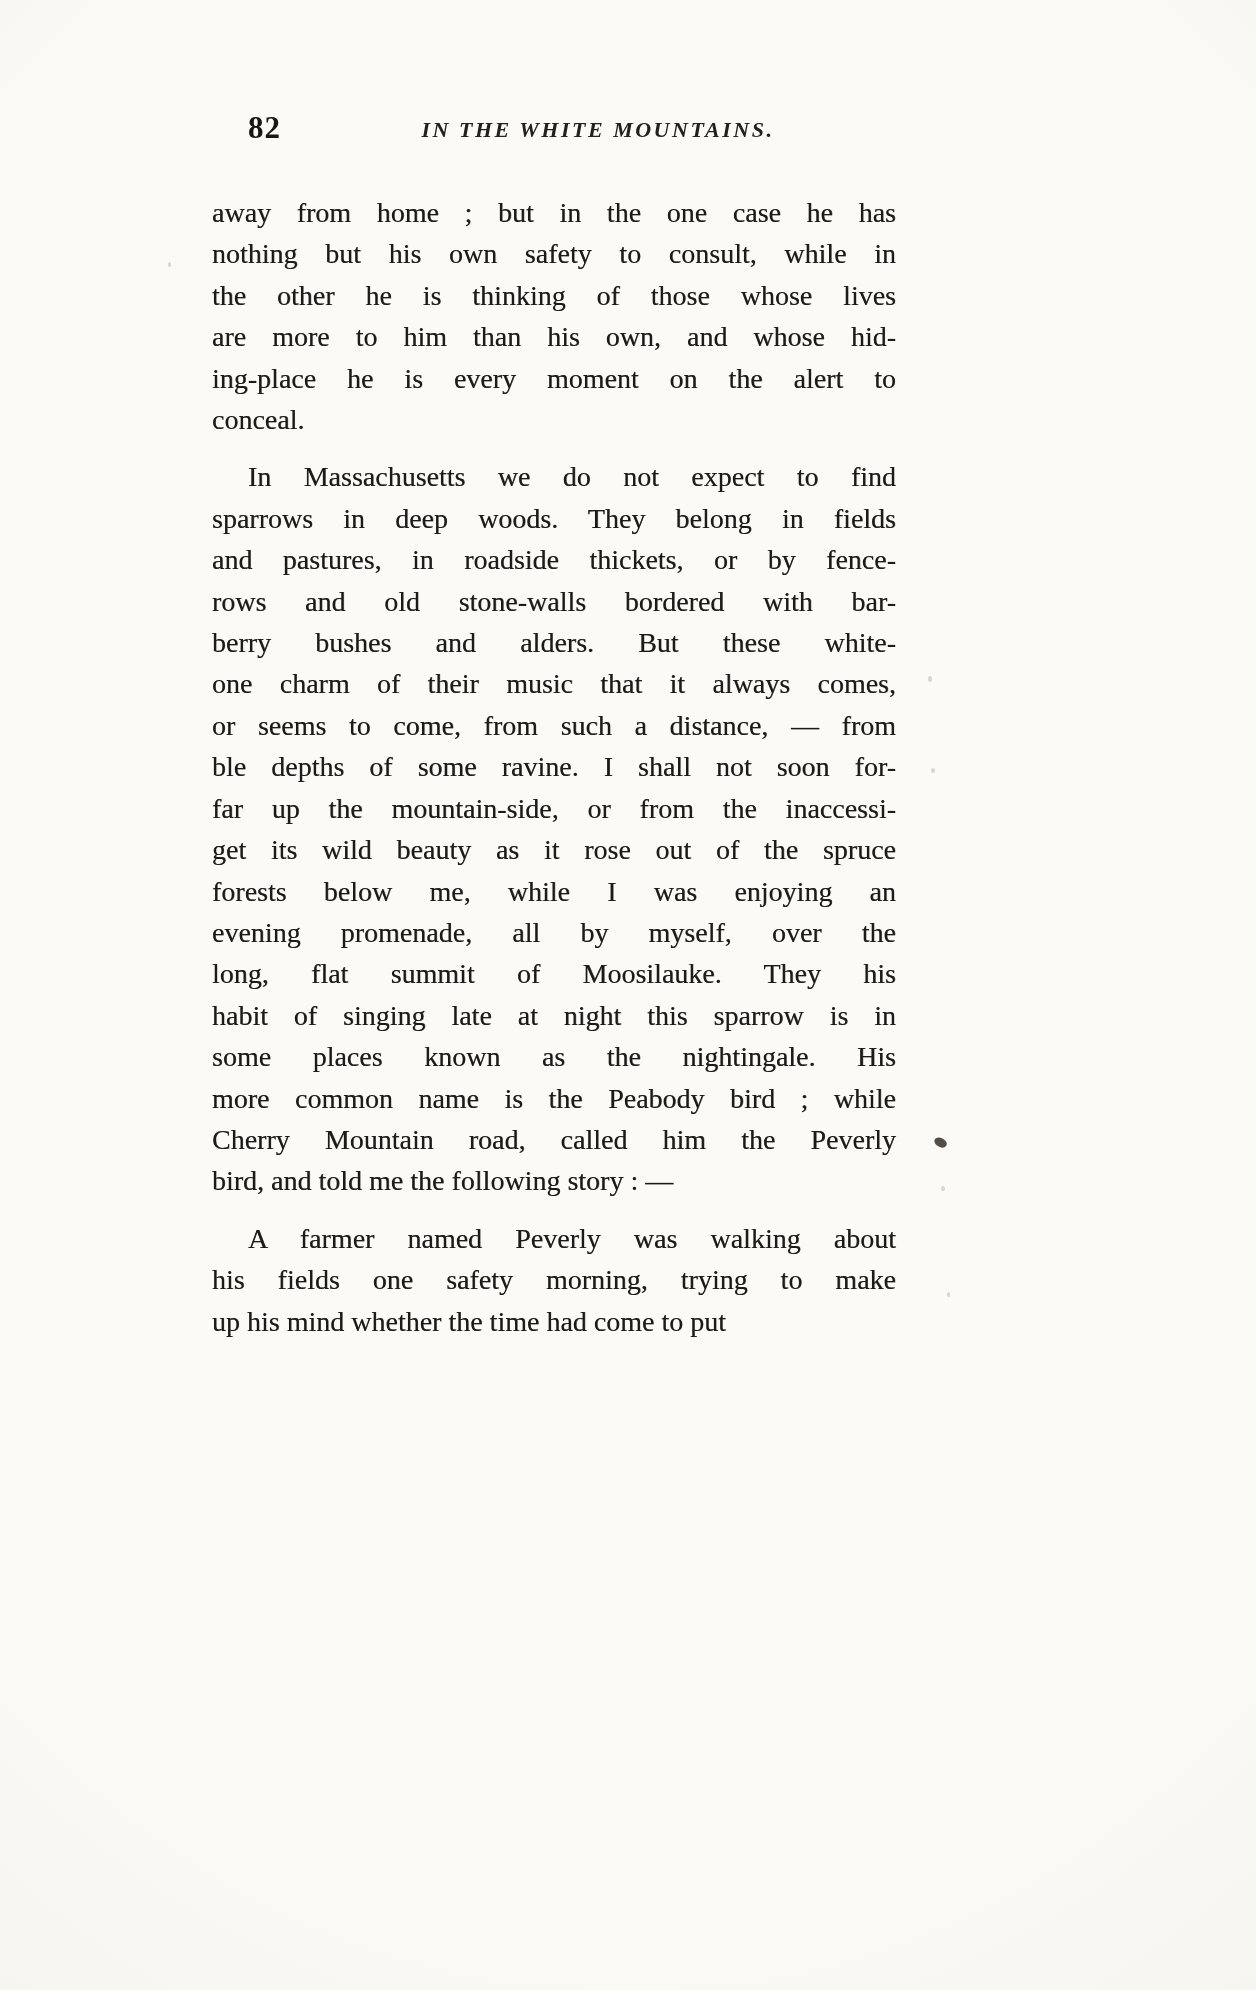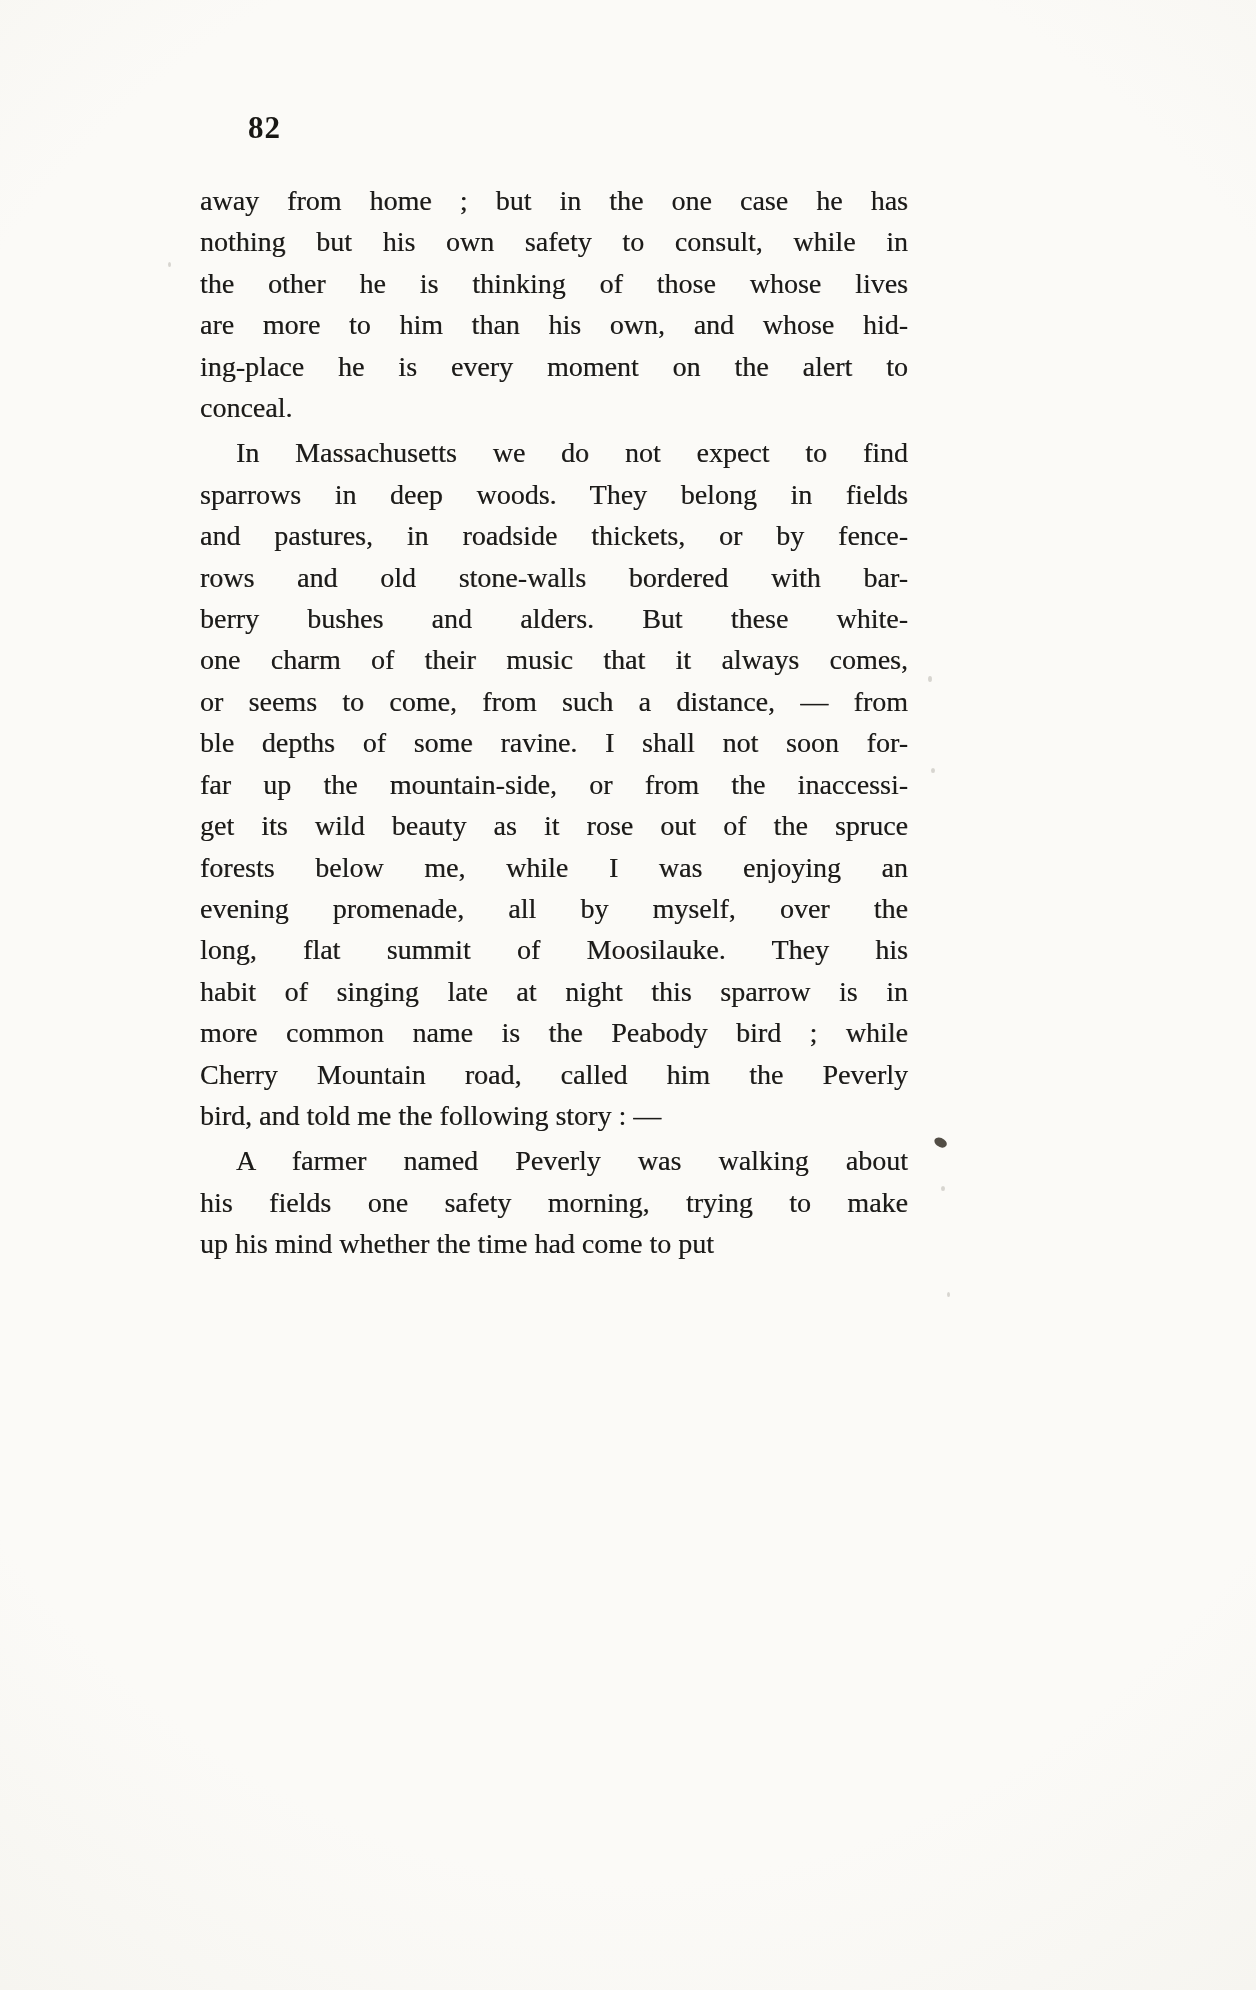--- a/index.html
+++ b/index.html
@@ -47,21 +47,21 @@
     letter-spacing: 2.5px;
     color: #23211d;
     white-space: nowrap;
   }
   .text-block {
     position: absolute;
     top: 176px;
     left: 196px;
     width: 716px;
   }
-  .paragraph { margin: 4px; }
+  .paragraph { margin: 16px; }
   .line {
     font-size: 28px;
     line-height: 41.4px;
     text-align: justify;
     text-align-last: justify;
     color: #1c1b19;
     text-shadow: 0.35px 0 0 rgba(20,18,15,0.55);
     white-space: normal;
   }
   .line.last {
@@ -94,20 +94,21 @@
   .speck.s4 { left: 168px; top: 262px;  width: 3px; height: 5px; }
   .speck.s5 { left: 947px; top: 1292px; width: 3px; height: 5px; }
 </style>
 </head>
 <body>
 
 <div class="page">
 
   <div class="header-row">
     <span class="page-number">82</span>
+    <span class="running-title">IN THE WHITE MOUNTAINS.</span>
   </div>
 
   <div class="text-block">
       <div class="paragraph">
         <div class="line">away from home ; but in the one case he has</div>
         <div class="line">nothing but his own safety to consult, while in</div>
         <div class="line">the other he is thinking of those whose lives</div>
         <div class="line">are more to him than his own, and whose hid-</div>
         <div class="line">ing-place he is every moment on the alert to</div>
         <div class="line last">conceal.</div>
@@ -120,20 +121,21 @@
         <div class="line">berry bushes and alders. But these white-</div>
         <div class="line">one charm of their music that it always comes,</div>
         <div class="line">or seems to come, from such a distance, — from</div>
         <div class="line">ble depths of some ravine. I shall not soon for-</div>
         <div class="line">far up the mountain-side, or from the inaccessi-</div>
         <div class="line">get its wild beauty as it rose out of the spruce</div>
         <div class="line">forests below me, while I was enjoying an</div>
         <div class="line">evening promenade, all by myself, over the</div>
         <div class="line">long, flat summit of Moosilauke. They his</div>
         <div class="line">habit of singing late at night this sparrow is in</div>
+        <div class="line">some places known as the nightingale. His</div>
         <div class="line">more common name is the Peabody bird ; while</div>
         <div class="line">Cherry Mountain road, called him the Peverly</div>
         <div class="line last">bird, and told me the following story : —</div>
       </div>
       <div class="paragraph">
         <div class="line indent">A farmer named Peverly was walking about</div>
         <div class="line">his fields one safety morning, trying to make</div>
         <div class="line last">up his mind whether the time had come to put</div>
       </div>
     </div>

